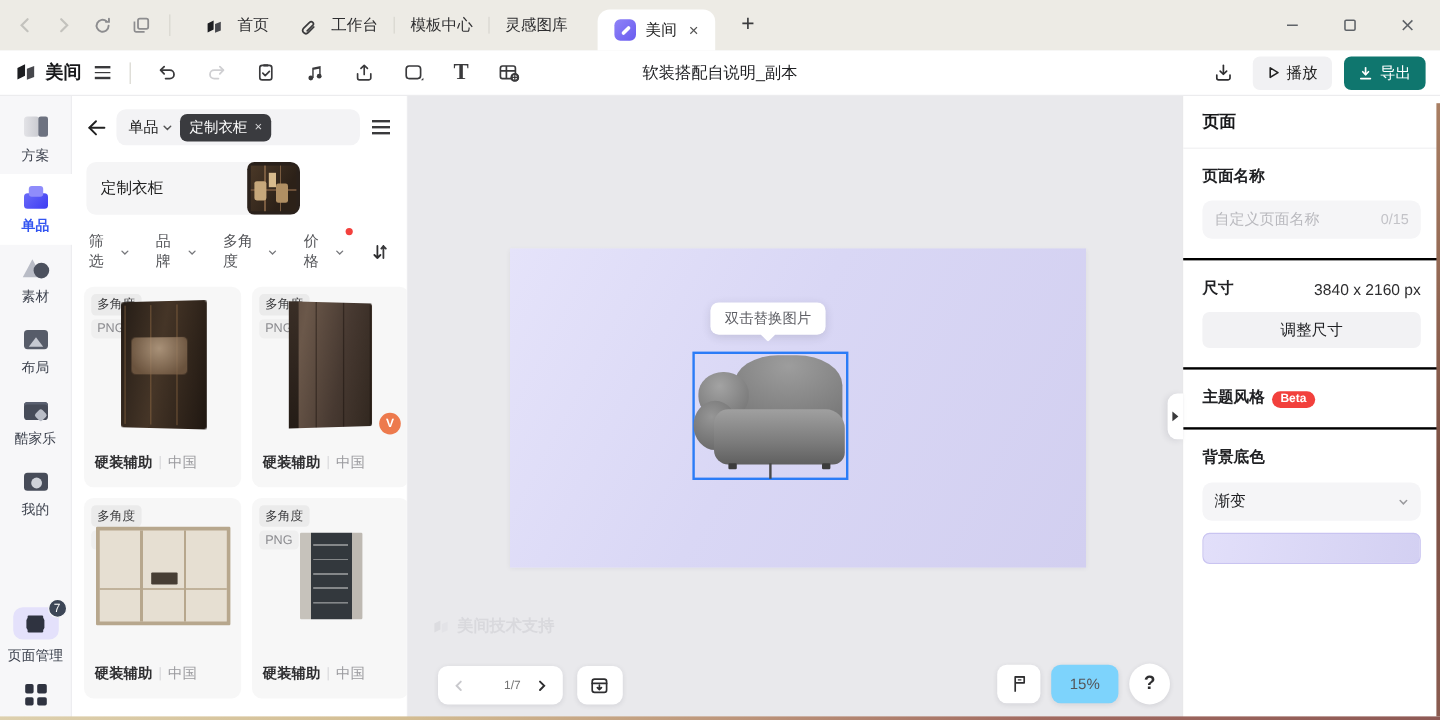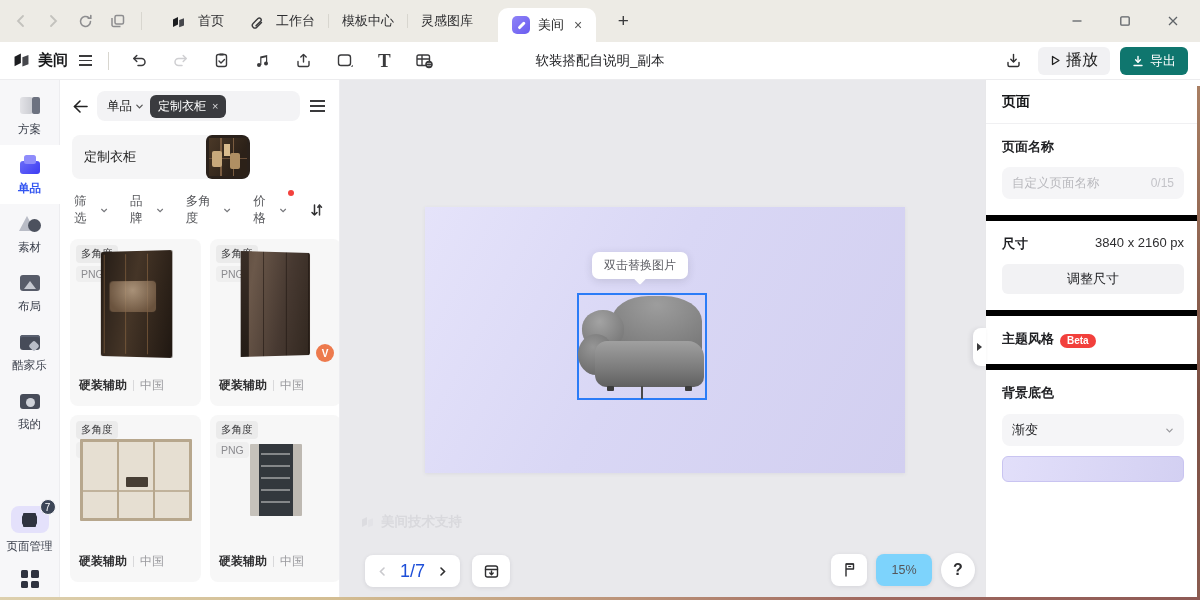--- a/index.html
+++ b/index.html
@@ -30,21 +30,21 @@
   .brand { display:flex; align-items:center; gap:7px; font-size:15px; font-weight:bold; color:#17181a; }
   .burger { display:flex; flex-direction:column; gap:3px; margin-left:4px; cursor:pointer; }
   .burger i { display:block; width:13px; height:1.6px; background:#3a3a3c; }
   .tools { display:flex; align-items:center; gap:24px; margin-left:6px; color:#3a3a3c; }
   .tool { cursor:pointer; display:flex; align-items:center; }
   .tool.disabled { color:#cfcfd2; }
   .tool.textT { font-family:"Liberation Serif","DejaVu Serif",serif; font-size:19px; font-weight:600; line-height:1; }
   .doc-title { position:absolute; left:50%; top:0; height:38px; transform:translateX(-50%); display:flex; align-items:center; font-size:13.5px; color:#202124; }
   .toolbar-right { margin-left:auto; display:flex; align-items:center; gap:10px; }
   .dl-btn { width:30px; height:28px; display:flex; align-items:center; justify-content:center; border-radius:6px; color:#2e2e30; cursor:pointer; }
-  .play-btn { height:28px; background:#f1f1f3; border-radius:6px; display:flex; align-items:center; gap:5px; padding:0 12px; font-size:16px; color:#222; cursor:pointer; }
+  .play-btn { height:28px; background:#f1f1f3; border-radius:6px; display:flex; align-items:center; gap:5px; padding:0 12px; font-size:13px; color:#222; cursor:pointer; }
   .export-btn { height:28px; background:#0f766e; border-radius:6px; display:flex; align-items:center; gap:6px; padding:0 12px; font-size:13px; color:#fff; cursor:pointer; }
 
   
   .sidebar { position:absolute; left:0; top:80px; width:60px; height:520px; background:#f7f7f9; border-right:1px solid #ededf0; display:flex; flex-direction:column; align-items:center; padding-top:6px; }
   .side-item { width:60px; padding:9px 0 8px; display:flex; flex-direction:column; align-items:center; gap:5px; font-size:11.5px; color:#3c414d; cursor:pointer; }
   .side-item.active { background:#fff; color:#3355f1; font-weight:bold; }
   .sicon { width:24px; height:22px; position:relative; }
   
   .ic-plan::before { content:''; position:absolute; left:2px; top:2px; width:13px; height:17px; border-radius:3px; background:linear-gradient(90deg,#e3e3e7,#c9cad0); }
   .ic-plan::after { content:''; position:absolute; right:2px; top:2px; width:8px; height:17px; border-radius:2px; background:#6d7280; }
@@ -131,39 +131,39 @@
   .sofa .foot1 { position:absolute; left:22%; top:88%; width:7px; height:5px; background:#3c3c3c; border-radius:1px; }
   .sofa .foot2 { position:absolute; right:10%; top:88%; width:7px; height:5px; background:#3c3c3c; border-radius:1px; }
   .sofa .leg { position:absolute; left:49.5%; top:88%; width:2px; height:13%; background:#4a4a4a; }
   .tooltip { position:absolute; left:252px; top:172px; height:27px; background:#fff; border-radius:7px; box-shadow:0 2px 8px rgba(40,40,60,.14); display:flex; align-items:center; padding:0 12px; font-size:12px; color:#5f6066; }
   .tooltip::after { content:''; position:absolute; left:50%; bottom:-4px; width:9px; height:9px; background:#fff; transform:translateX(-50%) rotate(45deg); border-radius:1.5px; }
   .watermark { position:absolute; left:20px; top:433px; display:flex; align-items:center; gap:6px; color:#d9d9dd; font-size:13.5px; font-weight:bold; }
   .cv-bottom-left { position:absolute; left:25px; bottom:13px; display:flex; align-items:center; gap:12px; }
   .pager { height:32px; background:#fff; border-radius:8px; box-shadow:0 1px 4px rgba(40,40,60,.1); display:flex; align-items:center; gap:12px; padding:0 12px; }
   .pager .pg-prev { color:#c9c9cd; cursor:pointer; }
   .pager .pg-next { color:#2e2e30; cursor:pointer; }
-  .pager .pg-count { font-size:18px; color:#1d4ed8; }
+  .pager .pg-count { font-size:10px; color:#737373;margin-left:20px; }
   .savebtn { width:38px; height:32px; background:#fff; border-radius:8px; box-shadow:0 1px 4px rgba(40,40,60,.1); display:flex; align-items:center; justify-content:center; color:#2e2e30; cursor:pointer; }
   .cv-bottom-right { position:absolute; right:10px; bottom:13px; display:flex; align-items:center; gap:9px; }
   .flagbtn { width:36px; height:32px; background:#fff; border-radius:8px; box-shadow:0 1px 4px rgba(40,40,60,.1); display:flex; align-items:center; justify-content:center; color:#2e2e30; cursor:pointer; }
   .zoompill { width:56px; height:32px; background:#7dd3fc; border-radius:8px; box-shadow:0 1px 4px rgba(40,40,60,.1); display:flex; align-items:center; justify-content:center; font-size:12.5px; color:#55565a; cursor:pointer; }
   .helpbtn { width:34px; height:34px; background:#fff; border-radius:50%; box-shadow:0 1px 4px rgba(40,40,60,.12); display:flex; align-items:center; justify-content:center; font-size:16px; font-weight:bold; color:#2e2e30; cursor:pointer; }
 
   
   .inspector { position:absolute; left:985px; top:80px; width:215px; height:520px; background:#fff; border-left:1px solid #e8e8ea; }
   .insp-head { padding:13px 16px 12px; font-size:14px; font-weight:bold; color:#17181a; border-bottom:1px solid #f0f0f2; }
-  .insp-sec { padding:14px 16px 16px; border-bottom:6px solid #000000; }
+  .insp-sec { padding:14px 16px 16px; border-bottom:2px solid #000000; }
   .insp-sec.last { border-bottom:none; }
   .insp-label { font-size:13px; color:#202124; font-weight:bold; }
   .label-row { display:flex; align-items:flex-end; gap:6px; }
   .name-input { margin-top:11px; height:32px; background:#f5f5f7; border-radius:8px; display:flex; align-items:center; padding:0 10px; gap:6px; }
   .name-input input { flex:1; min-width:0; border:none; outline:none; background:transparent; font-size:12.5px; color:#222; font-family:inherit; }
   .name-input input::placeholder { color:#b9b9be; }
   .counter { font-size:12px; color:#c3c3c8; }
-  .size-row { display:flex; align-items:flex-start; justify-content:space-between; }
+  .size-row { display:flex; align-items:flex-end; justify-content:space-between; }
   .size-val { font-size:13px; color:#2e2e30; }
   .gray-btn { margin-top:11px; width:100%; height:30px; background:#f2f2f4; border:none; border-radius:6px; font-size:13px; color:#202124; cursor:pointer; font-family:inherit; }
   .beta { background:#f2403c; color:#fff; font-size:10px; font-weight:bold; padding:2px 7px 2.5px; border-radius:9px; line-height:1; }
   .bg-select { margin-top:12px; height:32px; background:#f5f5f7; border-radius:8px; display:flex; align-items:center; justify-content:space-between; padding:0 10px; font-size:13px; color:#202124; cursor:pointer; }
   .swatch { margin-top:10px; height:26px; border-radius:6px; border:1px solid #c9c4f1; background:linear-gradient(100deg,#e2dffa,#d3d0f2); cursor:pointer; }
   .collapse-tab { position:absolute; left:-13px; top:248px; width:13px; height:38px; background:#fff; border-radius:8px 0 0 8px; box-shadow:-2px 1px 5px rgba(40,40,60,.10); display:flex; align-items:center; justify-content:center; cursor:pointer; }
   .collapse-tab::after { content:''; width:0; height:0; border-top:4px solid transparent; border-bottom:4px solid transparent; border-left:5px solid #3a3a3c; }
 
   
   .edge-bottom { position:absolute; left:0; bottom:0; width:1200px; height:3px; background:linear-gradient(90deg,#ddd0ae 0%,#d3bd92 28%,#bb9379 52%,#a16a60 72%,#8e5a55 100%); }

